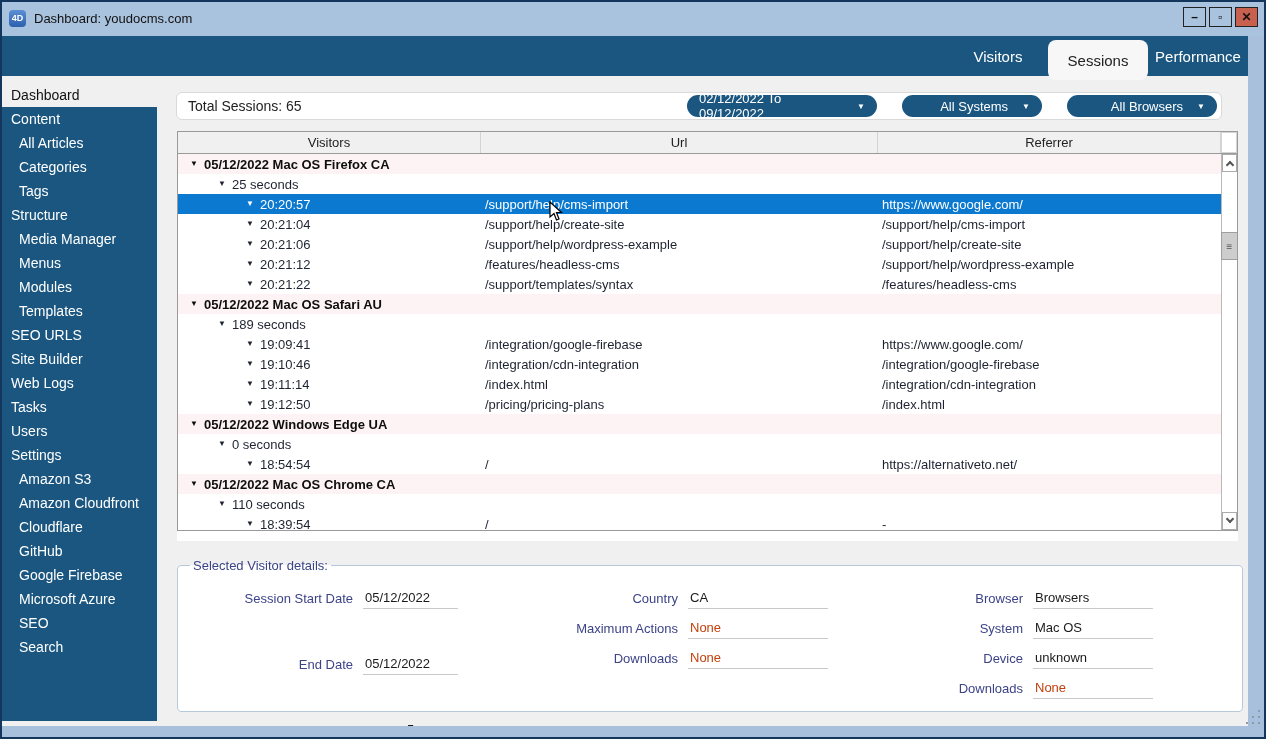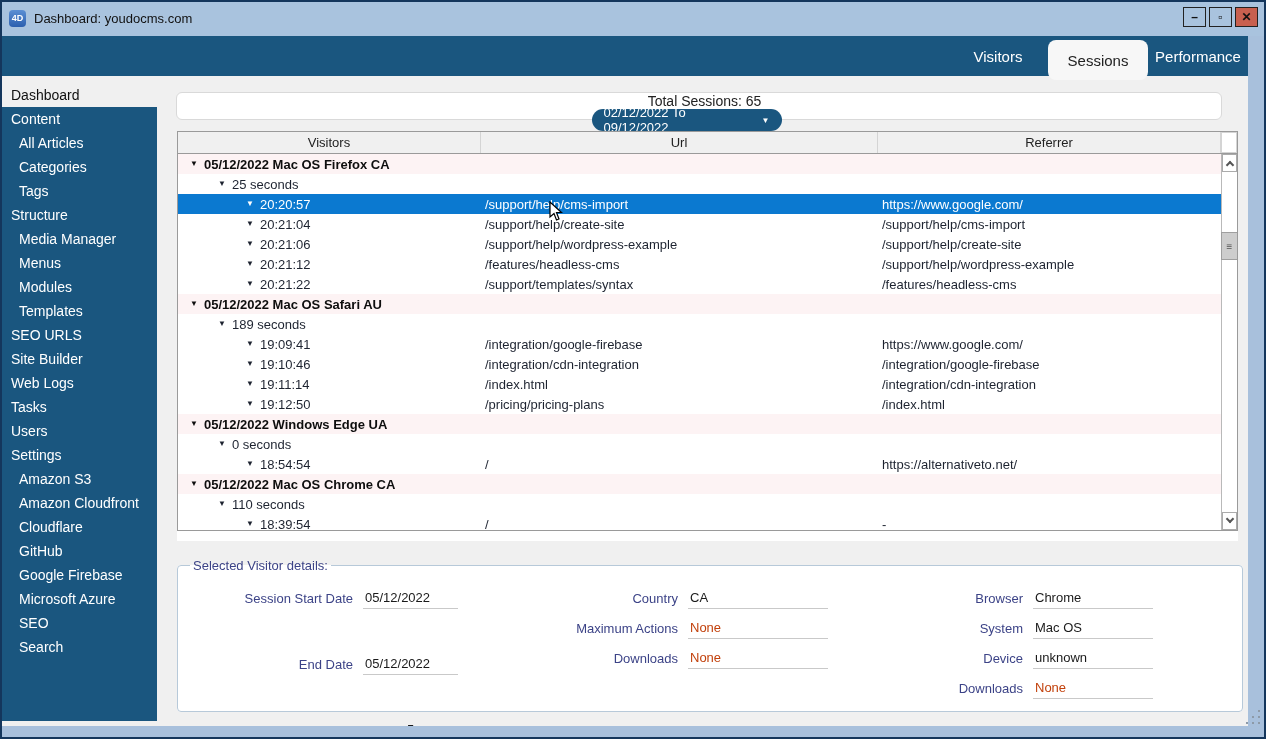--- a/index.html
+++ b/index.html
@@ -22,21 +22,21 @@
 
   
   .sidebar-top { position:absolute; left:2px; top:84px; width:155px; z-index:3; }
   .side-panel { position:absolute; left:2px; top:107px; width:155px; height:614px; background:#1a567f; z-index:3; }
   .side-item { height:23px; line-height:23px; font-size:14px; color:#fff; padding-left:9px; white-space:nowrap; cursor:default; }
   .side-panel .side-item { height:24px; line-height:24px; }
   .side-item.indent { padding-left:17px; }
   .side-item.selected { color:#111; background:transparent; }
 
   
-  .total-bar { position:absolute; left:176px; top:92px; width:1046px; height:28px; background:#fff; border:1px solid #d9d9d9; border-radius:6px; display:flex; align-items:center; z-index:3;flex-direction:column; }
+  .total-bar { position:absolute; left:176px; top:92px; width:1046px; height:28px; background:#fff; border:1px solid #d9d9d9; border-radius:6px; display:flex; align-items:center; z-index:3; }
   .total-label { font-size:14px; color:#222; margin-left:11px; flex:1; }
   .pill { height:22px; background:#1a567f; border-radius:11px; color:#fff; font-size:13px; display:flex; align-items:center; justify-content:flex-end; padding:0 12px; margin-right:25px; cursor:default; }
   .pill .caret { font-size:8px; margin-left:14px; }
   .pill.date { width:190px; }
   .pill.sys { width:140px; }
   .pill.brw { width:150px; margin-right:4px; }
 
   
   .grid { position:absolute; left:177px; top:131px; width:1061px; height:400px; background:#fff; border:1px solid #9a9a9a; display:flex; flex-direction:column; z-index:3; }
   .ghead { display:flex; height:22px; background:#f0f0f0; border-bottom:1px solid #9a9a9a; flex:none; }
@@ -366,21 +366,21 @@
             <div class="f-value muted">None</div>
           </div>
           <div class="dfield">
             <div class="f-label">Downloads</div>
             <div class="f-value muted">None</div>
           </div>
         </div>
         <div class="dcol c2">
           <div class="dfield">
             <div class="f-label">Browser</div>
-            <div class="f-value">Chrome</div>
+            <div class="f-value">Browsers</div>
           </div>
           <div class="dfield">
             <div class="f-label">System</div>
             <div class="f-value">Mac OS</div>
           </div>
           <div class="dfield">
             <div class="f-label">Device</div>
             <div class="f-value">unknown</div>
           </div>
           <div class="dfield">

